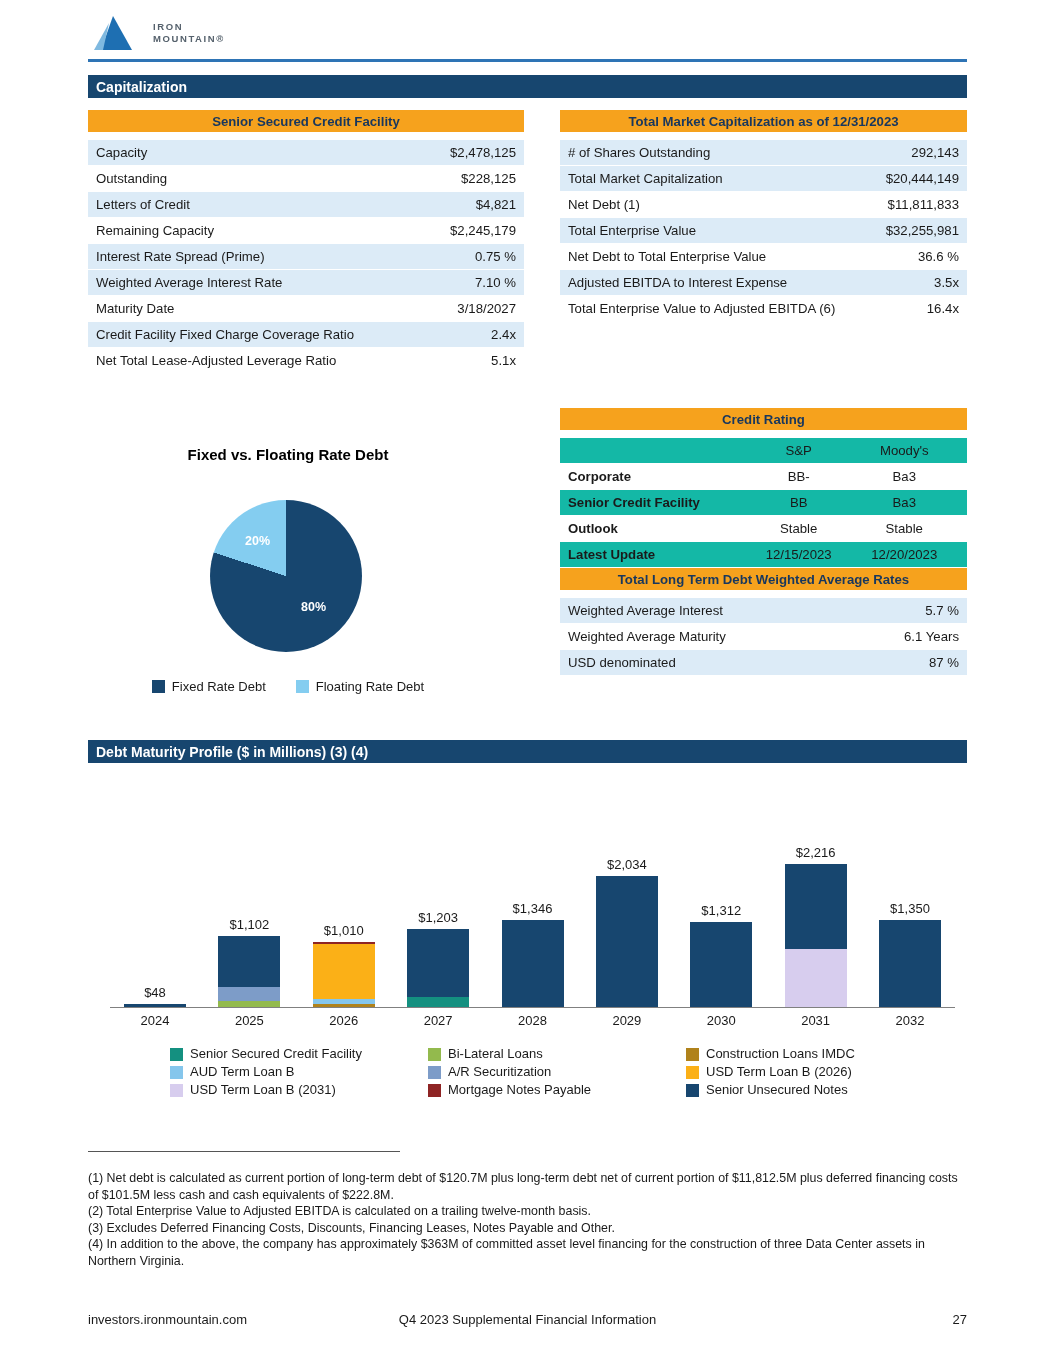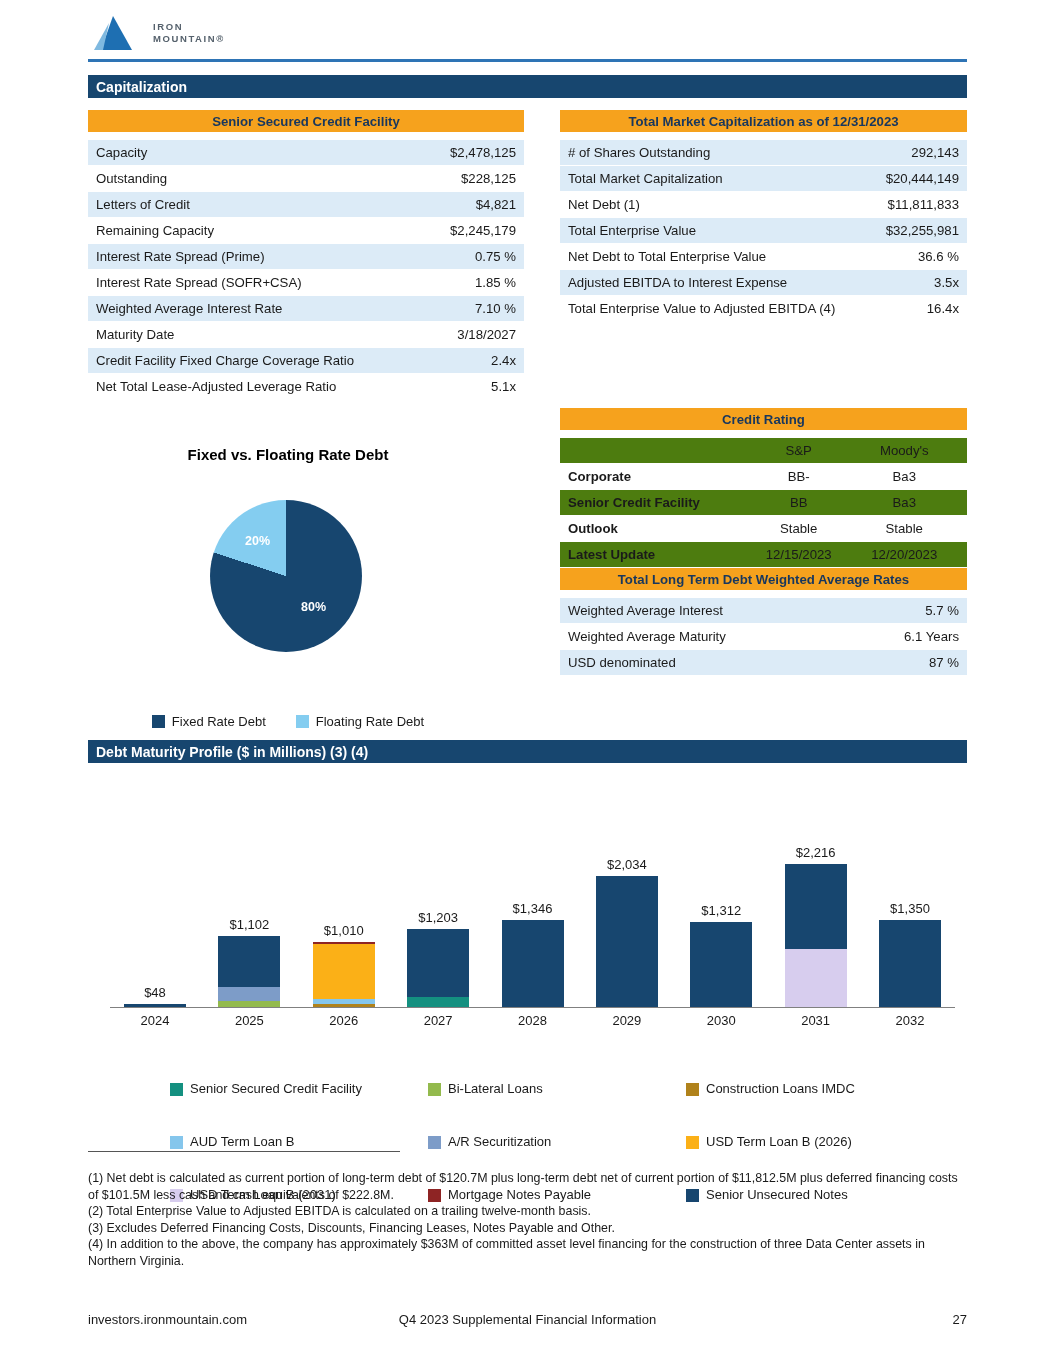--- a/index.html
+++ b/index.html
@@ -27,33 +27,33 @@
   #ltdebt-table  { left:560px; top:568px; width:407px; }
 
   .orange-head { height:22px; background:#f6a21d; color:#17375e; font-weight:bold; font-size:13.2px;
                  display:flex; align-items:center; justify-content:center; }
   .tbody { margin-top:8px; }
   .kv-row { display:flex; justify-content:space-between; align-items:center; height:26px; padding:0 8px; border-bottom:1px solid #fff; }
   .kv-row.stripe { background:#dcebf7; }
   .kv-value { text-align:right; white-space:nowrap; }
 
   .r3-row { display:flex; align-items:center; height:26px; padding:0 8px; border-bottom:1px solid #fff; }
-  .r3-row.stripe { background:#4d7c0f; }
+  .r3-row.stripe { background:#14b8a6; }
   .r3-label { width:46%;font-weight:bold; }
   .r3-c1 { width:26%; text-align:center; }
   .r3-c2 { width:28%; text-align:center; }
 
   
   .pie-title { position:absolute; left:88px; top:446px; width:400px; text-align:center; font-weight:bold; font-size:15px; color:#000; }
   .pie { position:absolute; left:210px; top:500px; width:152px; height:152px; border-radius:50%; }
   .pie-label { position:absolute; color:#fff; font-weight:bold; font-size:12.5px; }
   #pie-label-20 { left:245px; top:534px; }
   #pie-label-80 { left:301px; top:600px; }
   .pie-legend { position:absolute; left:88px; top:679px; width:400px; display:flex; justify-content:center; gap:30px; font-size:13px; }
-  .legend-item { display:flex; align-items:center; gap:7px;margin-top:35px; }
+  .legend-item { display:flex; align-items:center; gap:7px; }
   .swatch { width:13px; height:13px; display:inline-block; flex:0 0 13px; }
 
   
   .chart { position:absolute; left:110px; top:830px; width:845px; }
   .plot { display:flex; justify-content:space-between; align-items:flex-end; height:178px;
           border-bottom:1px solid #808080; padding:0 14px; }
   .bar-group { display:flex; flex-direction:column; align-items:center; justify-content:flex-end; width:62px; }
   .bar-total { font-size:13px; margin-bottom:4px; white-space:nowrap; }
   .bar-stack { display:flex; flex-direction:column; width:62px; }
   .xlabels { display:flex; justify-content:space-between; padding:0 14px; margin-top:5px; }
@@ -107,24 +107,20 @@
           <span class="kv-value">$4,821</span>
         </div>
         <div class="kv-row">
           <span class="kv-label">Remaining Capacity</span>
           <span class="kv-value">$2,245,179</span>
         </div>
         <div class="kv-row stripe">
           <span class="kv-label">Interest Rate Spread (Prime)</span>
           <span class="kv-value">0.75 %</span>
         </div>
-        <div class="kv-row">
-          <span class="kv-label">Interest Rate Spread (SOFR+CSA)</span>
-          <span class="kv-value">1.85 %</span>
-        </div>
         <div class="kv-row stripe">
           <span class="kv-label">Weighted Average Interest Rate</span>
           <span class="kv-value">7.10 %</span>
         </div>
         <div class="kv-row">
           <span class="kv-label">Maturity Date</span>
           <span class="kv-value">3/18/2027</span>
         </div>
         <div class="kv-row stripe">
           <span class="kv-label">Credit Facility Fixed Charge Coverage Ratio</span>
@@ -158,21 +154,21 @@
         </div>
         <div class="kv-row">
           <span class="kv-label">Net Debt to Total Enterprise Value</span>
           <span class="kv-value">36.6 %</span>
         </div>
         <div class="kv-row stripe">
           <span class="kv-label">Adjusted EBITDA to Interest Expense</span>
           <span class="kv-value">3.5x</span>
         </div>
         <div class="kv-row">
-          <span class="kv-label">Total Enterprise Value to Adjusted EBITDA (4)</span>
+          <span class="kv-label">Total Enterprise Value to Adjusted EBITDA (6)</span>
           <span class="kv-value">16.4x</span>
         </div>
       </div>
   </div>
 
   <div class="fin-table" id="rating-table">
     <div class="orange-head">Credit Rating</div>
     <div class="tbody" id="rating-rows">
         <div class="r3-row stripe">
           <span class="r3-label"></span>

